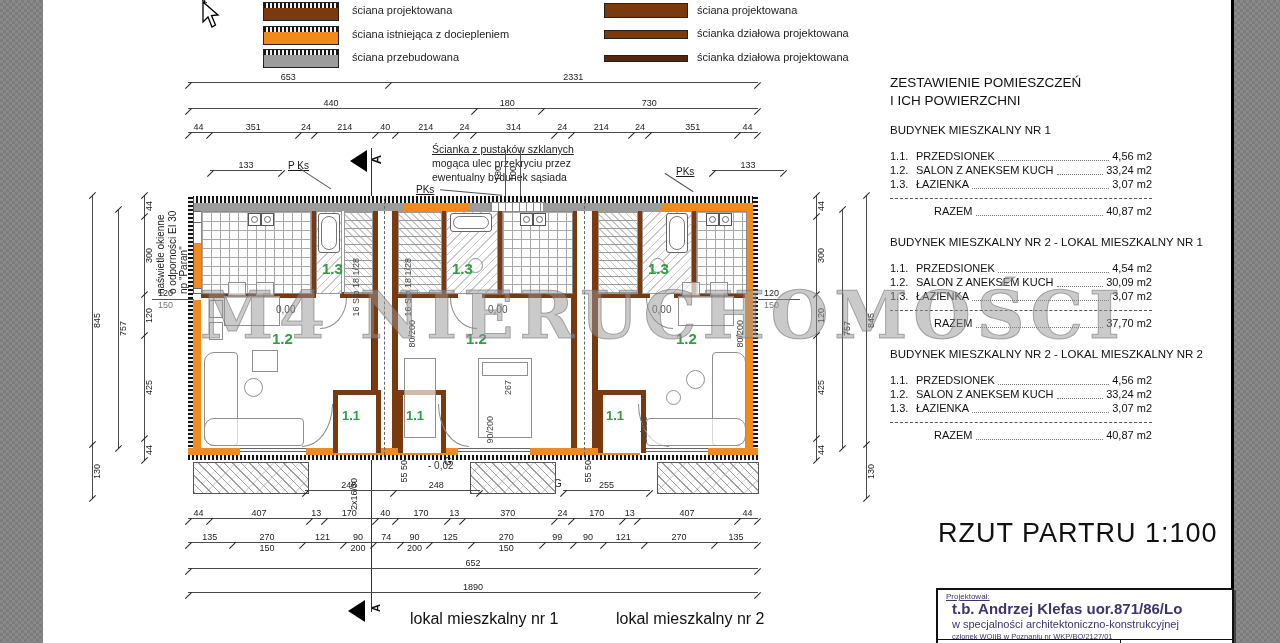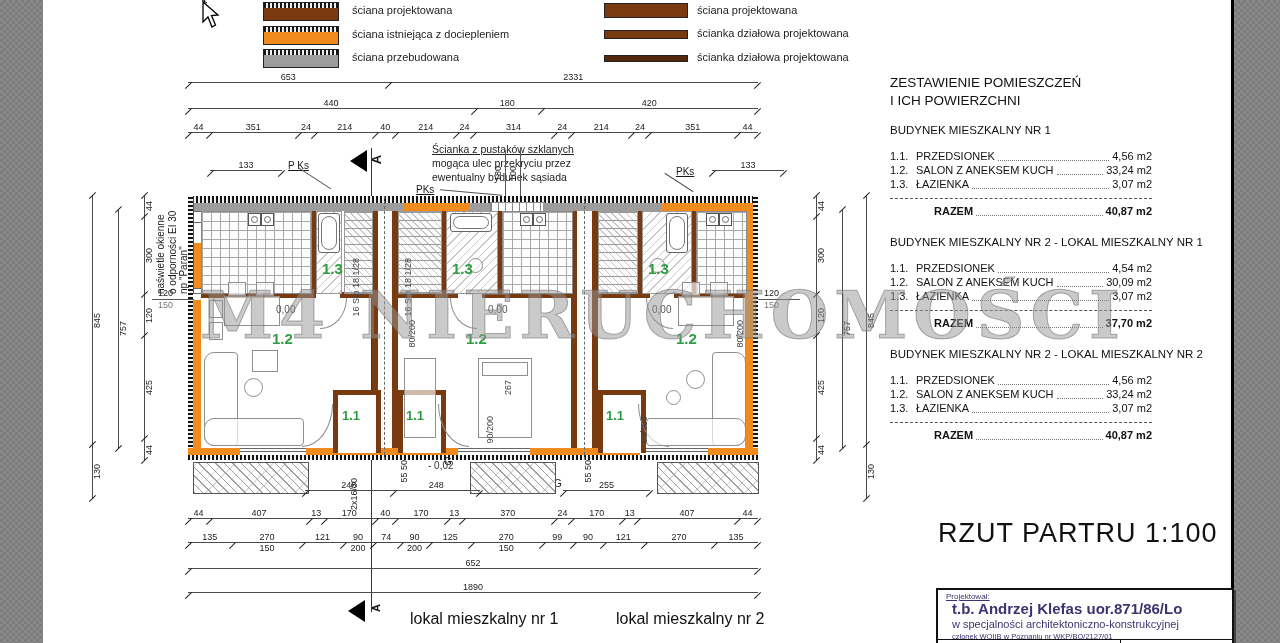--- a/index.html
+++ b/index.html
@@ -57,21 +57,21 @@
   .note{font-size:10.5px;color:#222;line-height:1.35;}
   
   .sec{position:absolute;width:262px;font-size:11px;color:#111;}
   .sec .shead{font-size:11.5px;margin-bottom:13px;white-space:nowrap;}
   .srow{display:flex;align-items:flex-end;line-height:14px;}
   .sno{width:26px;flex:none;}
   .snm{white-space:nowrap;}
   .sdots{flex:1;border-bottom:1px dotted #777;margin:0 3px 2px 3px;min-width:8px;}
   .sar{flex:none;white-space:nowrap;}
   .ssep{border-top:1px dashed #555;margin:7px 0 5px 0;}
-  .total{padding-left:44px;font-weight:bold;}
+  .total{padding-left:44px;}
   .tri-left{width:0;height:0;border-top:11px solid transparent;border-bottom:11px solid transparent;border-right:17px solid #000;position:absolute;}
   .sectA{position:absolute;font-size:13px;font-weight:bold;transform:rotate(-90deg);color:#111;}
   
   #watermark{position:absolute;left:200px;top:276px;font-family:"DejaVu Serif",serif;font-weight:bold;
     font-size:66px;letter-spacing:6px;color:rgba(150,150,150,0.50);-webkit-text-stroke:1px rgba(110,110,110,.55);
     white-space:nowrap;z-index:30;}
   
   #titleblock{position:absolute;left:936px;top:588px;width:294px;height:55px;background:#fff;border:2px solid #111;box-shadow:2px 2px 0 #444;z-index:5;}
   #titleblock .role{position:absolute;left:8px;top:2px;font-size:8px;color:var(--navy);text-decoration:underline;}
   #titleblock .name{position:absolute;left:14px;top:10px;font-size:15px;font-weight:bold;color:var(--navy);white-space:nowrap;}
@@ -137,21 +137,21 @@
       </div>
     </div>
   <div class="chain h" style="left:188px;top:96px;width:570px;">
       <div class="seg" style="flex-grow: 980;">
         <span class="lbl">440</span>
       </div>
       <div class="seg" style="flex-grow: 180;">
         <span class="lbl">180</span>
       </div>
       <div class="seg" style="flex-grow: 730;">
-        <span class="lbl">420</span>
+        <span class="lbl">730</span>
       </div>
     </div>
   <div class="chain h" style="left:188px;top:120px;width:570px;">
       <div class="seg" style="flex-grow: 44;">
         <span class="lbl">44</span>
       </div>
       <div class="seg" style="flex-grow: 351;">
         <span class="lbl">351</span>
       </div>
       <div class="seg" style="flex-grow: 24;">

